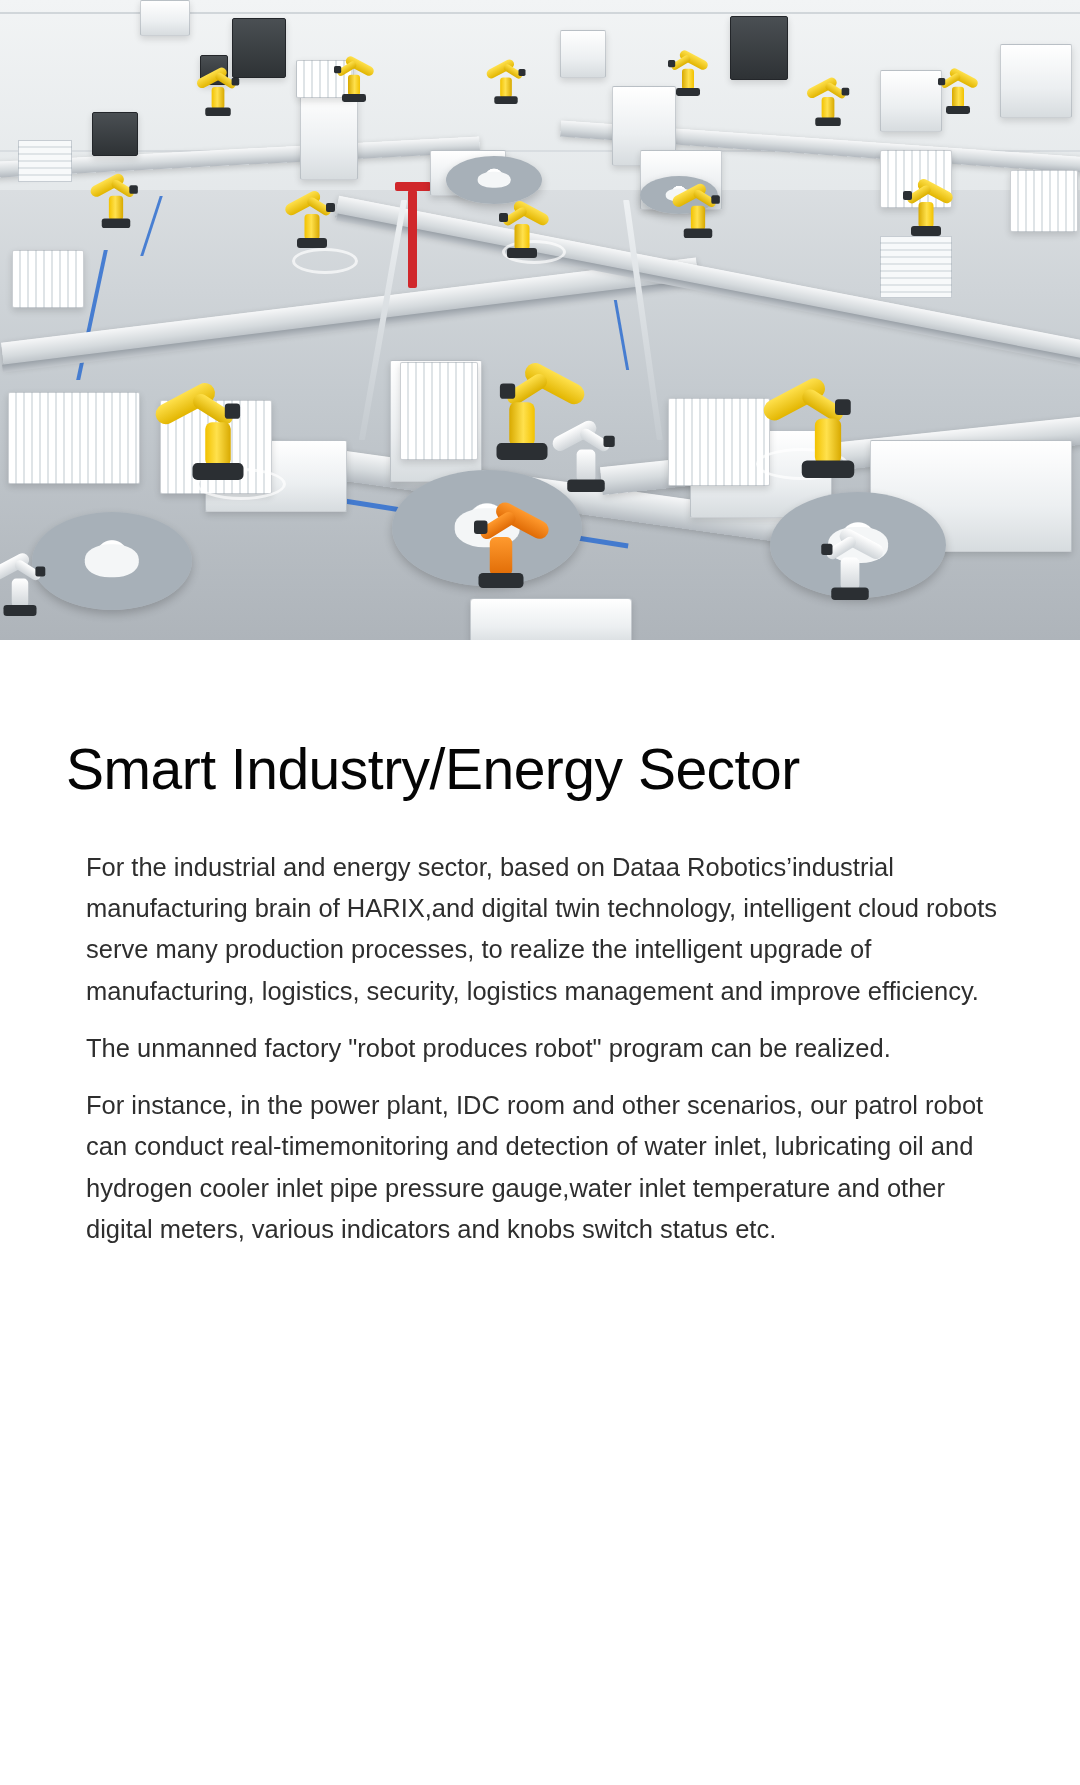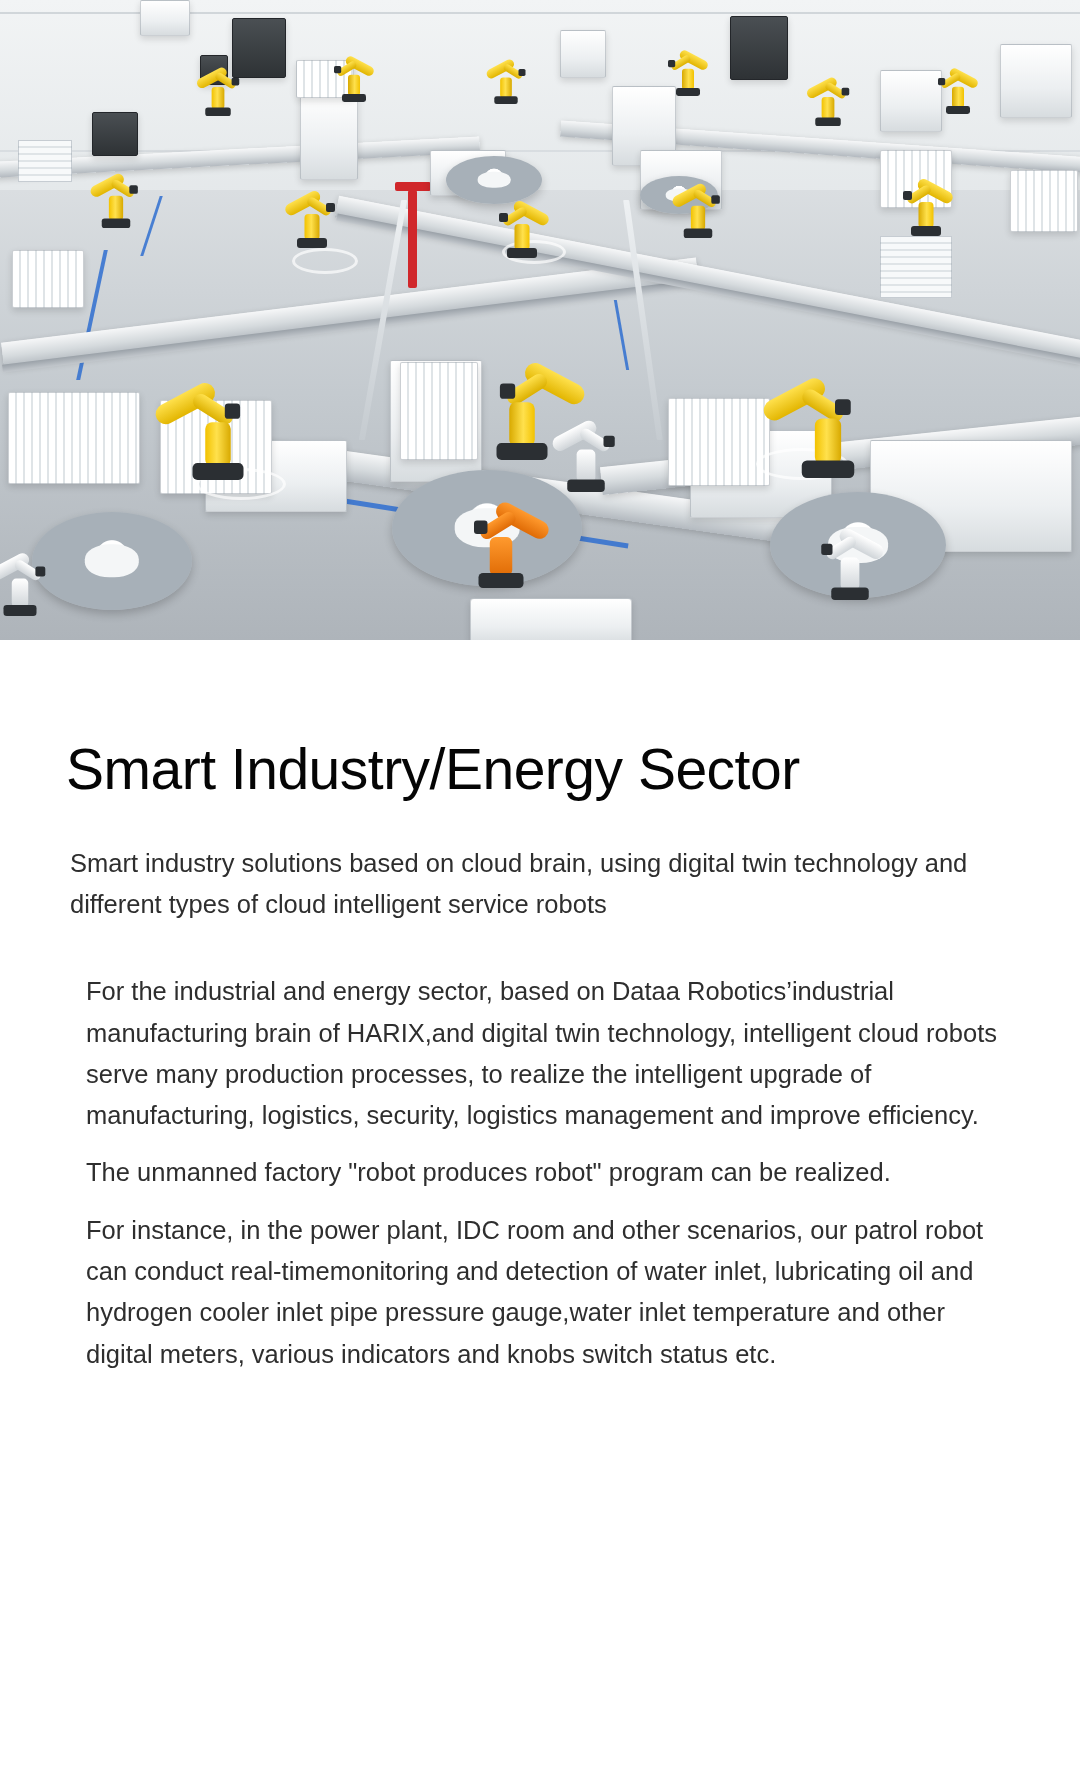--- a/index.html
+++ b/index.html
@@ -429,21 +429,20 @@
           <div class="tip"></div>
           <div class="seg1"></div>
           <div class="base"></div>
       </div>
     </div>
   </div>
 
   <div class="content">
     <h1 class="title">Smart Industry/Energy Sector</h1>
 
-    <p class="lead">Smart industry solutions based on cloud brain, using digital twin technology and different types of cloud intelligent service robots</p>
 
     <div class="body-block">
       <p>For the industrial and energy sector, based on Dataa Robotics’industrial manufacturing brain of HARIX,and digital twin technology, intelligent cloud robots serve many production processes, to realize the intelligent upgrade of manufacturing, logistics, security, logistics management and improve efficiency.</p>
       <p>The unmanned factory "robot produces robot" program can be realized.</p>
       <p>For instance, in the power plant, IDC room and other scenarios, our patrol robot can conduct real-timemonitoring and detection of water inlet, lubricating oil and hydrogen cooler inlet pipe pressure gauge,water inlet temperature and other digital meters, various indicators and knobs switch status etc.</p>
     </div>
   </div>
 </div>
 
 </body></html>

